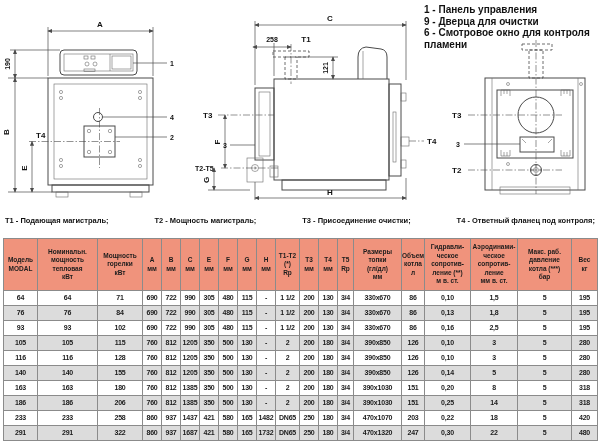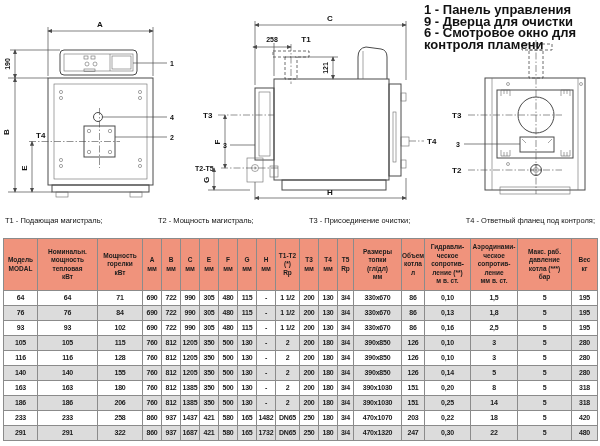--- a/index.html
+++ b/index.html
@@ -9,34 +9,34 @@
   }
   *{margin:0;padding:0;box-sizing:border-box;}
   html,body{width:600px;height:446px;overflow:hidden;background:#ffffff;
     font-family:"Liberation Sans", sans-serif;color:#1a1a1a;}
   .page{position:relative;width:600px;height:446px;background:#fff;}
 
   
   .top{position:relative;width:600px;height:206px;}
   .top svg{position:absolute;left:0;top:0;}
   .legend{position:absolute;left:424px;top:4px;width:176px;
-    font-size:13px;font-weight:bold;line-height:11.5px;color:#111;}
+    font-size:10px;font-weight:bold;line-height:11.5px;color:#111;}
 
   svg .ln{stroke:#4a4a4a;fill:none;stroke-width:1;}
   svg .thin{stroke:#6a6a6a;fill:none;stroke-width:0.6;}
   svg .dim{stroke:#4a4a4a;fill:none;stroke-width:0.7;}
   svg .dash{stroke:#4a4a4a;fill:none;stroke-width:0.8;stroke-dasharray:3 2;}
   svg .cline{stroke:#4a4a4a;fill:none;stroke-width:0.6;stroke-dasharray:7 2 1.5 2;}
   svg text{fill:#111;font-family:"Liberation Sans",sans-serif;}
   svg .t8{font-size:8px;font-weight:bold;}
   svg .t7{font-size:7px;font-weight:bold;}
 
   
   .connline{height:32px;padding:10px 5px 0 5px;display:flex;
-    justify-content:space-between;font-size:7.5px;font-weight:normal;color:#111;}
+    justify-content:space-between;font-size:7.5px;font-weight:bold;color:#111;}
 
   
   table{border-collapse:collapse;table-layout:fixed;width:594px;margin:0 0 0 3px;
     border:1.5px solid #555;}
   th{background:var(--header-bg);font-size:6.5px;line-height:8.5px;font-weight:bold;
     text-align:center;vertical-align:middle;white-space:pre-line;
     border:1px solid var(--cell-border);padding:1px 0;height:52px;color:#1c1c1c;}
   td{font-size:7px;font-weight:bold;text-align:center;vertical-align:middle;
     border:1px solid var(--cell-border);height:14px;line-height:14px;
     letter-spacing:-0.2px;color:#1a1a1a;background:#fff;}

